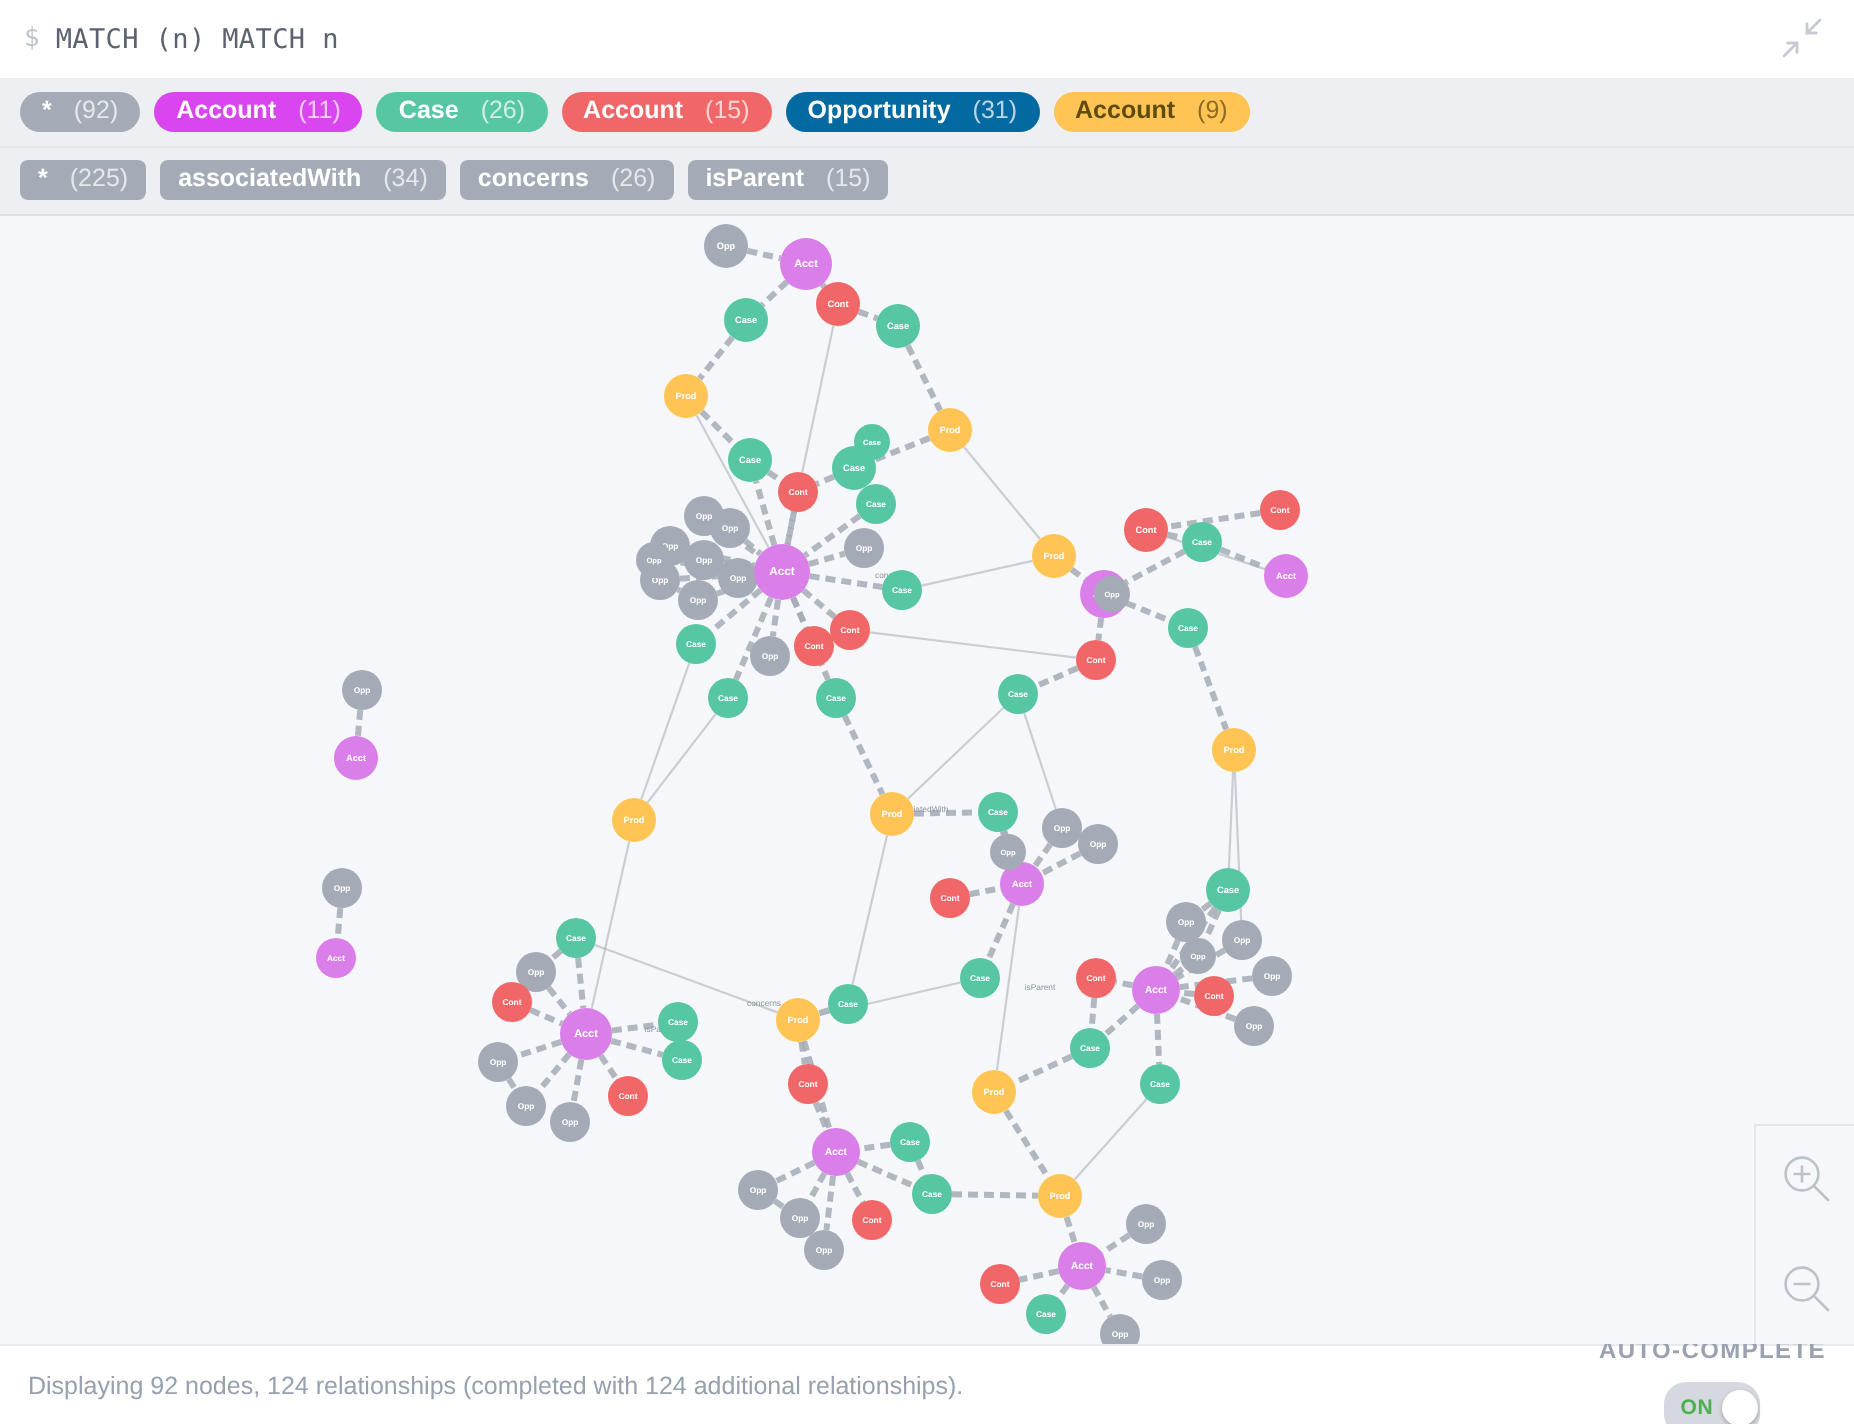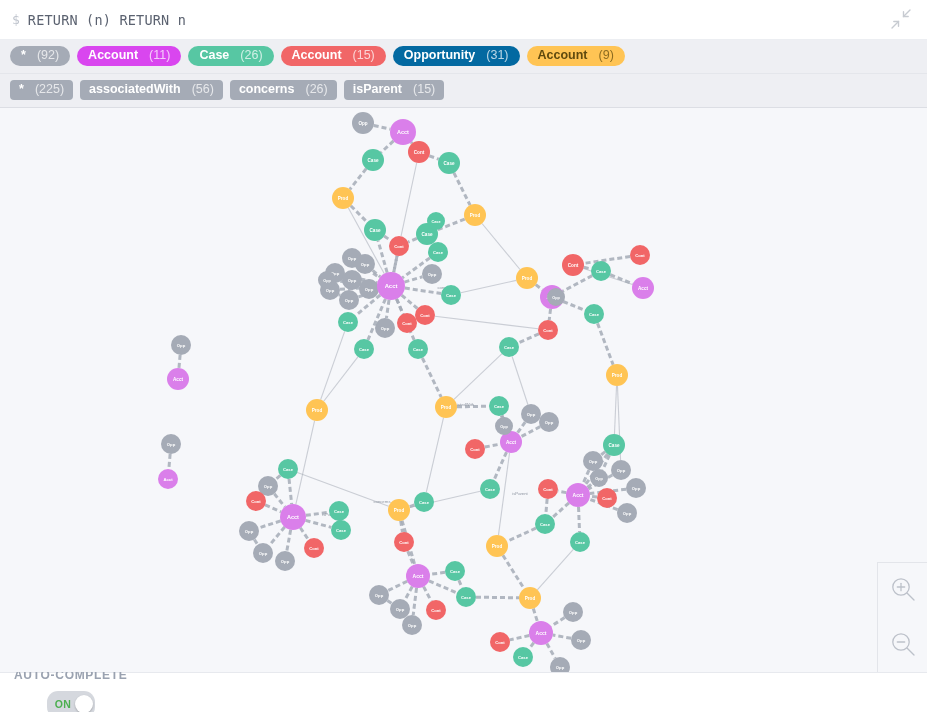--- a/index.html
+++ b/index.html
@@ -190,21 +190,21 @@
     box-shadow: 0 1px 2px rgba(0,0,0,.25);
   }
 </style>
 </head>
 <body>
 
 <div id="app">
 
   <div id="query-bar">
     <span id="query-prompt">$</span>
-    <span id="query-text">RETURN (n) RETURN n</span>
+    <span id="query-text">MATCH (n) MATCH n</span>
     <span id="collapse-btn">
       <svg width="24" height="24" viewBox="0 0 24 24" fill="none" stroke="#9aa1ad" stroke-width="1.4" stroke-linecap="round">
         <path d="M21 3 L14.5 9.5"></path>
         <path d="M14.5 4.8 L14.5 9.5 L19.2 9.5"></path>
         <path d="M3 21 L9.5 14.5"></path>
         <path d="M9.5 19.2 L9.5 14.5 L4.8 14.5"></path>
       </svg>
     </span>
   </div>
 
@@ -235,21 +235,21 @@
       </span>
     </div>
 
   <div class="legend-row" id="legend-rels">
       <span class="pill rel" style="background: rgb(165, 171, 182); color: rgb(255, 255, 255);">
         <span class="pl">*</span>
         <span class="pc">(225)</span>
       </span>
       <span class="pill rel" style="background: rgb(165, 171, 182); color: rgb(255, 255, 255);">
         <span class="pl">associatedWith</span>
-        <span class="pc">(56)</span>
+        <span class="pc">(34)</span>
       </span>
       <span class="pill rel" style="background: rgb(165, 171, 182); color: rgb(255, 255, 255);">
         <span class="pl">concerns</span>
         <span class="pc">(26)</span>
       </span>
       <span class="pill rel" style="background: rgb(165, 171, 182); color: rgb(255, 255, 255);">
         <span class="pl">isParent</span>
         <span class="pc">(15)</span>
       </span>
     </div>
@@ -586,20 +586,21 @@
         <svg width="34" height="34" viewBox="0 0 34 34" fill="none" stroke="#9aa1ad" stroke-width="1.3" stroke-linecap="round">
           <circle cx="15" cy="14" r="8.2"></circle>
           <path d="M21.2 20.2 L28 27"></path>
           <path d="M11.3 14 L18.7 14"></path>
         </svg>
       </span>
     </div>
   </div>
 
   <div id="footer">
+    <span id="status-text">Displaying 92 nodes, 124 relationships (completed with 124 additional relationships).</span>
     <span id="autocomplete-wrap">
       <span id="autocomplete-label">AUTO-COMPLETE</span>
       <span id="autocomplete-toggle">
         <span id="autocomplete-on-text">ON</span>
         <span id="autocomplete-knob"></span>
       </span>
     </span>
   </div>
 </div>
 

